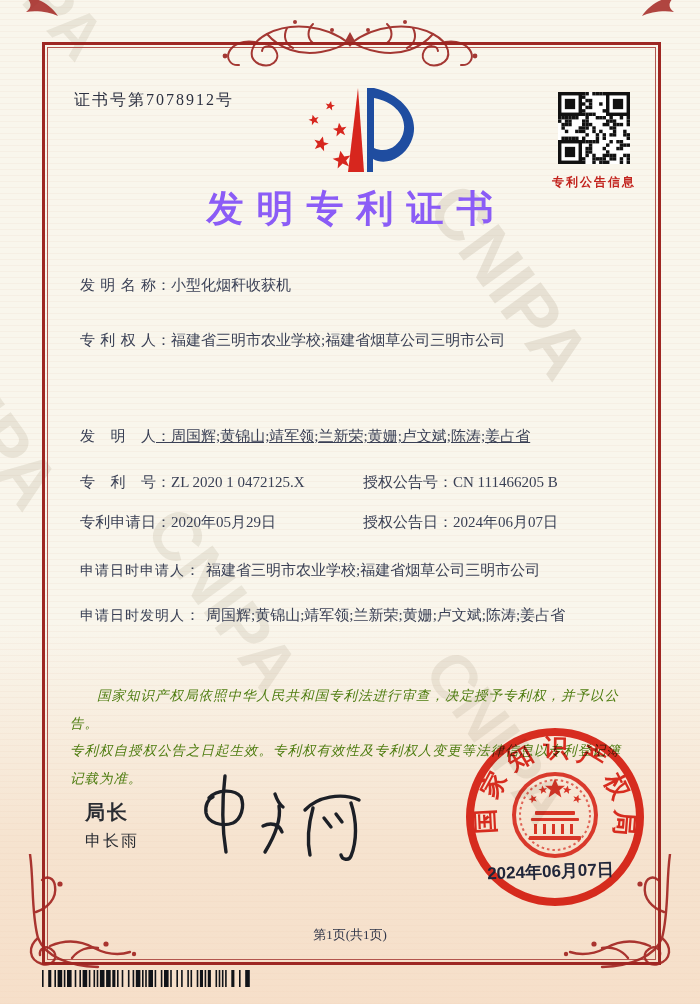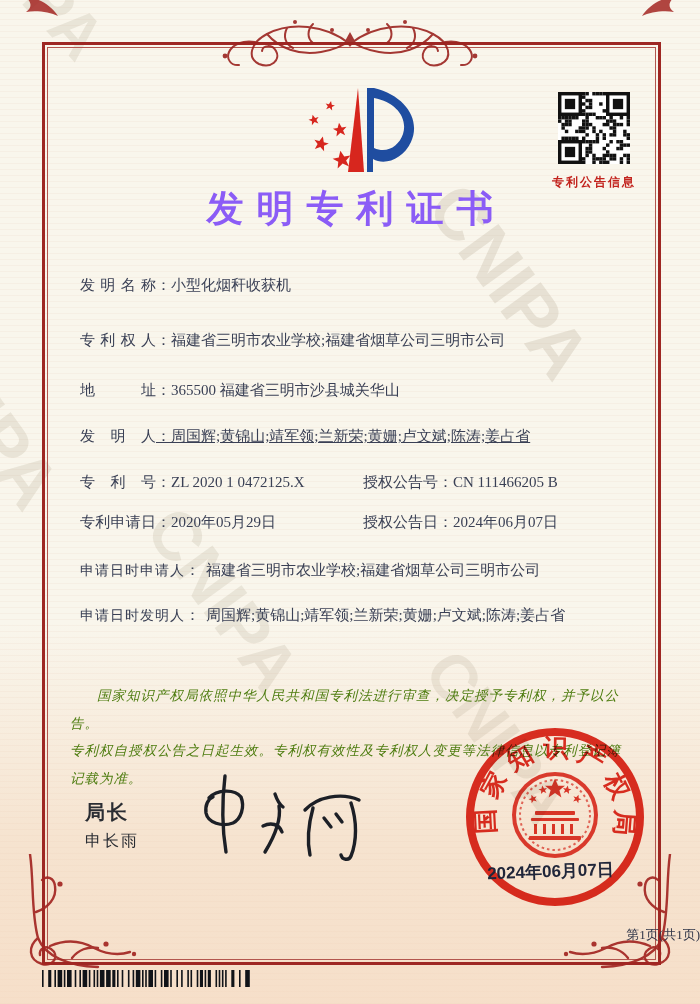--- a/index.html
+++ b/index.html
@@ -47,21 +47,21 @@
   #notice .l1{text-indent:2em;}
   #signer-title{left:85px;top:799px;font-size:20px;font-weight:bold;color:#2a2d33;z-index:2;
     font-family:"Liberation Sans","DejaVu Sans",sans-serif;letter-spacing:2px;}
   #signer-name{left:85px;top:831px;font-size:16px;font-weight:normal;color:#2a2d33;z-index:2;
     font-family:"Liberation Sans","DejaVu Sans",sans-serif;letter-spacing:2px;}
   #signature{left:195px;top:766px;z-index:2;}
   #seal{left:463px;top:725px;z-index:3;mix-blend-mode:multiply;opacity:.95;}
   #seal-date{left:468px;top:860px;width:165px;text-align:center;z-index:4;
     font-family:"Liberation Sans","DejaVu Sans",sans-serif;
     font-size:17px;font-weight:bold;color:#20263a;transform:rotate(-2deg);}
-  #footer-page{left:0;top:926px;width:700px;text-align:right;font-size:13px;color:#32374a;z-index:2;}
+  #footer-page{left:0;top:926px;width:700px;text-align:center;font-size:13px;color:#32374a;z-index:2;}
   #barcode{left:42px;top:970px;z-index:2;}
   .flourish{z-index:1;pointer-events:none;}
 </style>
 </head>
 <body>
 
 <div id="page">
 
   <div id="texture"></div>
 
@@ -115,20 +115,21 @@
       <path d="M18,84 C8,92 8,106 22,110 C34,113 40,101 31,95 C25,91 19,95 20,101"></path>
       <path d="M16,58 C28,54 37,44 35,32 C34,24 27,21 22,26"></path>
       <path d="M30,92 C44,86 60,86 74,94 C86,100 98,102 110,98"></path>
       <path d="M52,104 C58,96 68,92 78,94"></path>
       <circle cx="40" cy="30" r="2.6" fill="#a32622" stroke="none"></circle>
       <circle cx="86" cy="90" r="2.6" fill="#a32622" stroke="none"></circle>
       <circle cx="114" cy="100" r="2.2" fill="#a32622" stroke="none"></circle>
     </g>
   </svg>
 
+  <div id="cert-no" class="abs">证书号第7078912号</div>
 
   <svg id="logo" class="abs" width="132" height="94" viewBox="0 0 132 94">
     <defs>
       <path id="star5" d="M0,-10 L2.94,-3.09 L9.51,-3.09 L4.2,1.18 L6.1,8.09 L0,3.8 L-6.1,8.09 L-4.2,1.18 L-9.51,-3.09 L-2.94,-3.09 Z"></path>
     </defs>
     <g fill="#d7261e">
       <use href="#star5" transform="translate(30,36) scale(0.55) rotate(-15)"></use>
       <use href="#star5" transform="translate(46,22) scale(0.5) rotate(12)"></use>
       <use href="#star5" transform="translate(56,46) scale(0.72) rotate(-8)"></use>
       <use href="#star5" transform="translate(37,60) scale(0.78) rotate(14)"></use>
@@ -286,23 +287,20 @@
   </div>
 
   <div id="title" class="abs">发明专利证书</div>
 
   <div class="row" style="top:276px;">
     <span class="jlabel">发明名称</span><span>：</span><span class="val">小型化烟秆收获机</span>
   </div>
   <div class="row" style="top:331px;">
     <span class="jlabel">专利权人</span><span>：</span><span class="val">福建省三明市农业学校;福建省烟草公司三明市公司</span>
   </div>
-  <div class="row" style="top:381px;">
-    <span class="jlabel">地址</span><span>：</span><span class="val">365500 福建省三明市沙县城关华山</span>
-  </div>
   <div class="row" style="top:427px;text-decoration:underline;">
     <span class="jlabel">发明人</span><span>：</span><span class="val">周国辉;黄锦山;靖军领;兰新荣;黄姗;卢文斌;陈涛;姜占省</span>
   </div>
 
   <div class="row" style="top:473px;">
     <span class="jlabel">专利号</span><span>：</span><span class="val">ZL 2020 1 0472125.X</span>
     <span class="pairR">
       <span>授权公告号</span><span>：</span><span class="val">CN 111466205 B</span>
     </span>
   </div>

